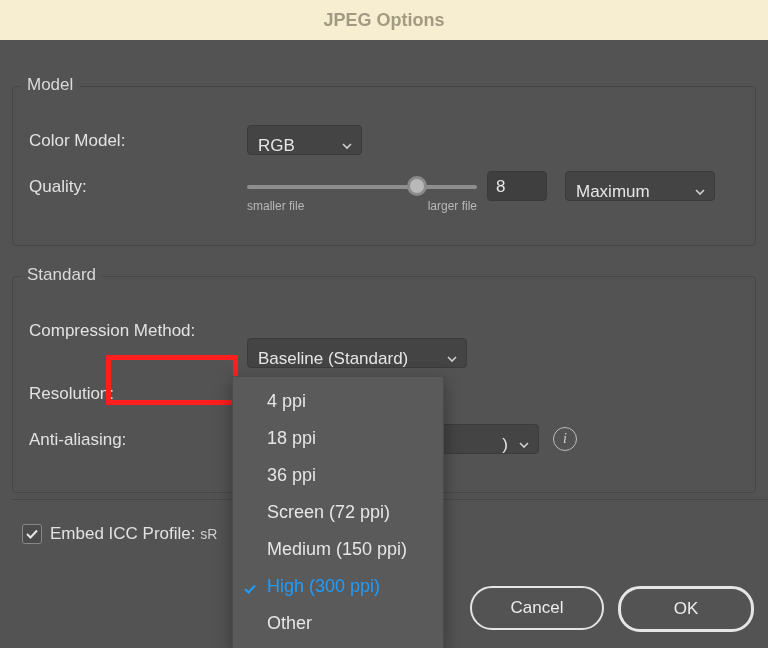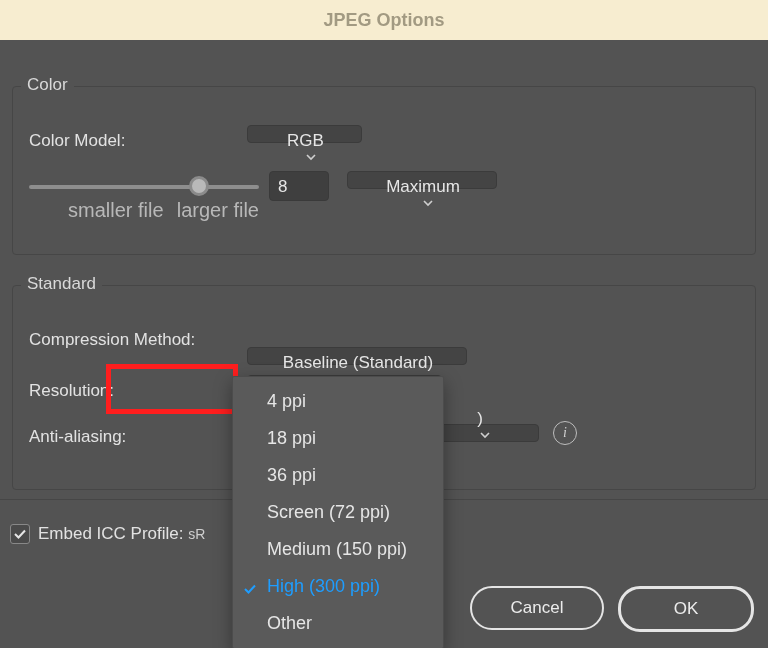--- a/index.html
+++ b/index.html
@@ -60,26 +60,25 @@
     color: #e2e2e2;
   }
 
   .select {
     display: inline-flex;
     align-items: center;
     justify-content: space-between;
     background: #444444;
     border: 1px solid #3b3b3b;
     border-radius: 4px;
-    height: 18px;
-    padding: 5px 8px 0 10px;
+    height: 30px;
+    padding: 12px 8px 0 10px;
     color: #e6e6e6;
     box-sizing: border-box;
     cursor: pointer;
-    flex-direction: column;
   }
   .select .chev {
     margin-left: 10px;
   }
   .chev {
     width: 12px; height: 12px; flex: 0 0 12px;
   }
   .chev svg { display:block; }
 
   .numbox {
@@ -114,24 +113,23 @@
     height: 20px;
     border-radius: 50%;
     background: #b9b9b9;
     border: 3px solid #8b8b8b;
     box-sizing: border-box;
     transform: translateX(-50%);
   }
   .slider-captions {
     display:flex;
     justify-content: space-between;
-    font-size: 20px;
+    font-size: 12px;
     color: #b8b8b8;
     margin-top: 10px;
-    margin-left: 39px;
   }
 
   
   .redbox {
     position: absolute;
     border: 5px solid #ff1e1e;
     pointer-events: none;
     box-sizing: border-box;
   }
 
@@ -183,21 +181,21 @@
     width: 22px; height: 22px; border: 1.5px solid #bdbdbd; border-radius: 50%;
     display:flex; align-items:center; justify-content:center;
     font-family: Georgia, serif; font-style: italic; font-size: 14px;
     color: #cfcfcf;
     margin-left: 14px;
   }
 
   
   .bottom {
     position: absolute;
-    left: 0; right: 0; bottom: 0;
+    left: 12px; right: 0; bottom: 0;
     height: 148px;
     border-top: 1px solid #464646;
   }
   .embed {
     position: absolute;
     left: 10px;
     top: 24px;
     display:flex;
     align-items:center;
     gap: 8px;
@@ -235,35 +233,36 @@
 
 </style>
 </head>
 <body>
 
 <div class="titlebar">JPEG Options</div>
 
 <div class="body">
 
   <div class="group" style="margin-top:34px;">
-    <div class="group-title">Color</div>
+    <div class="group-title">Model</div>
 
     <div class="row">
       <div class="label">Color Model:</div>
       <div class="select" style="width:115px;">
         <span>RGB</span>
         <span class="chev">
           <svg viewBox="0 0 12 12">
               <path d="M2 4 L6 8 L10 4" fill="none" stroke="#cfcfcf" stroke-width="1.6"></path>
             </svg>
         </span>
       </div>
     </div>
 
     <div class="row">
+      <div class="label">Quality:</div>
 
       <div class="slider-wrap">
         <div class="slider-track">
           <div class="slider-thumb" id="quality-thumb" style="left: 74%;"></div>
         </div>
         <div class="slider-captions">
           <span>smaller file</span>
           <span>larger file</span>
         </div>
       </div>

